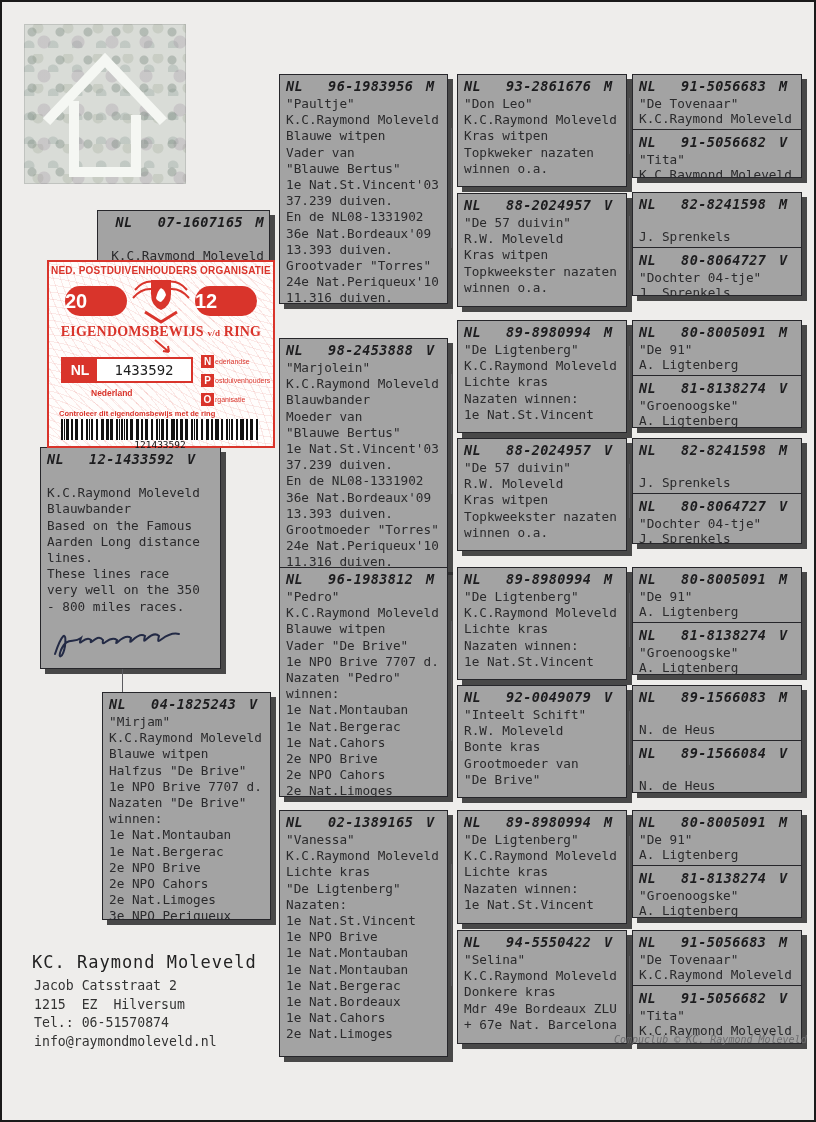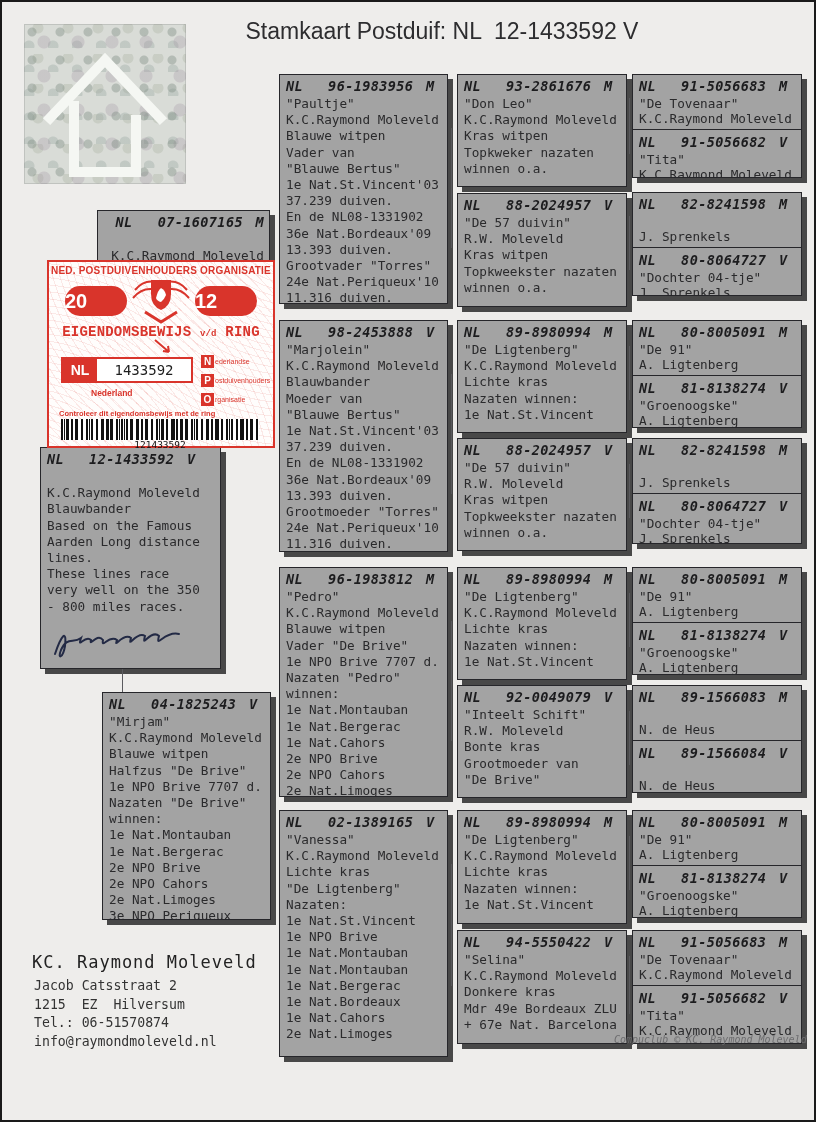--- a/index.html
+++ b/index.html
@@ -37,21 +37,21 @@
            repeating-radial-gradient(circle at -10% 130%, rgba(217,52,43,.10) 0 1px, transparent 1px 7px),
            repeating-radial-gradient(circle at 110% -30%, rgba(217,52,43,.10) 0 1px, transparent 1px 7px);}
   .stamp *{box-sizing:border-box;}
   .st-org{position:absolute;left:0;top:3px;width:100%;text-align:center;
           font-family:"Liberation Sans",sans-serif;font-weight:700;font-size:10px;
           color:#d9342b;letter-spacing:.2px;}
   .pill{position:absolute;top:24px;width:62px;height:30px;background:#d9342b;border-radius:15px;
         color:#fff;font-family:"Liberation Sans",sans-serif;font-weight:700;font-size:20px;
         line-height:30px;}
   .st-title{position:absolute;left:0;top:62px;width:100%;text-align:center;
-            font-family:Liberation Mono, monospace;font-weight:700;font-size:14px;
+            font-family:Liberation Serif, serif;font-weight:700;font-size:14px;
             color:#d9342b;letter-spacing:.2px;}
   .st-title .sm{font-size:9px;}
   .ringbox{position:absolute;left:12px;top:95px;width:132px;height:26px;
            border:2px solid #d9342b;background:#fff;display:flex;}
   .ringbox .cc{width:34px;background:#d9342b;color:#fff;font-family:"Liberation Sans",sans-serif;
                font-weight:700;font-size:14px;text-align:center;line-height:22px;}
   .ringbox .num{flex:1;text-align:center;font-size:14px;line-height:22px;color:#1e1e1e;}
   .st-nederland{position:absolute;left:42px;top:126px;font-family:"Liberation Sans",sans-serif;
                 font-weight:700;font-size:8.5px;color:#d9342b;}
   .npo-row{position:absolute;left:152px;height:14px;display:flex;align-items:center;}
@@ -73,21 +73,20 @@
                  white-space:pre-wrap;color:#333;}
   .credit{position:absolute;left:612px;top:1032px;width:196px;font-size:10px;font-style:italic;
           color:#6d6d6f;white-space:pre;}
   .sig{position:absolute;left:6px;bottom:6px;}
 </style>
 </head>
 <body>
 
 <div id="paper">
 
-  <div class="title">Stamkaart Postduif: NL  12-1433592 V</div>
 
   <div class="logo">
     <svg width="162" height="160" viewBox="0 0 162 160">
       <path d="M26,94 L81,36 L136,94" fill="none" stroke="#f5f7f3" stroke-width="10" stroke-linecap="square"></path>
       <path d="M50,82 L50,148 L112,148 L112,96" fill="none" stroke="#f5f7f3" stroke-width="10" stroke-linecap="square"></path>
     </svg>
   </div>
 
   <div class="box" style="left:95px;top:208px;width:173px;height:112px;text-align:right;">
     <div class="hdr">NL  07-1607165 M</div>
@@ -181,21 +180,21 @@
 "Blauwe Bertus"
 1e Nat.St.Vincent'03
 37.239 duiven.
 En de NL08-1331902
 36e Nat.Bordeaux'09
 13.393 duiven.
 Grootvader "Torres"
 24e Nat.Periqueux'10
 11.316 duiven.</div>
   </div>
-  <div class="box" style="left:277px;top:318px;width:169px;height:232px;">
+  <div class="box" style="left:277px;top:336px;width:169px;height:232px;">
     <div class="hdr">NL  98-2453888 V</div>
     <div class="bd">"Marjolein"
 K.C.Raymond Moleveld
 Blauwbander
 Moeder van
 "Blauwe Bertus"
 1e Nat.St.Vincent'03
 37.239 duiven.
 En de NL08-1331902
 36e Nat.Bordeaux'09

